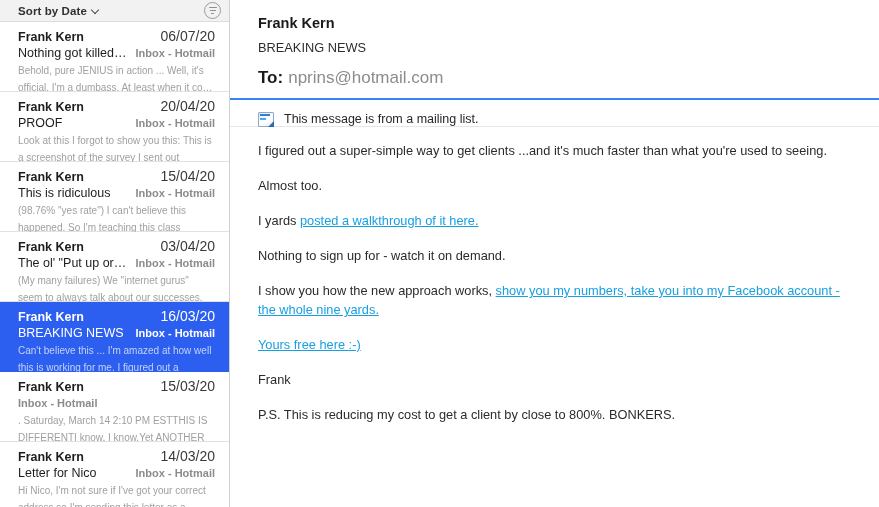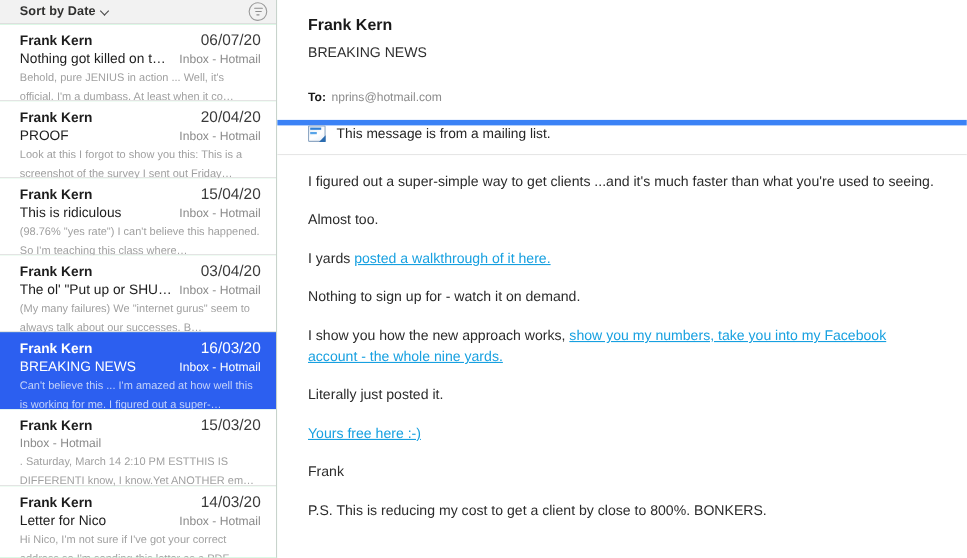--- a/index.html
+++ b/index.html
@@ -17,25 +17,25 @@
   }
   .app {
     display: flex;
     width: 879px;
     height: 507px;
     position: relative;
   }
 
   
   .list-pane {
-    width: 252px;
+    width: 230px;
     height: 507px;
     box-sizing: border-box;
     border-right: 1px solid #d0d0d0;
-    background: #86efac;
+    background: #15803d;
     position: relative;
     overflow: hidden;
   }
   .list-toolbar {
     height: 22px;
     box-sizing: border-box;
     background: #f2f2f2;
     border-bottom: 1px solid #dcdcdc;
     display: flex;
     align-items: center;
@@ -138,20 +138,21 @@
     white-space: nowrap;
     overflow: hidden;
     text-overflow: ellipsis;
     min-width: 0;
   }
   .mailbox {
     font-size: 11px;
     color: #8b8b8b;
     white-space: nowrap;
     flex: none;
+    font-weight: bold;
   }
   .preview {
     font-size: 10px;
     color: #a0a0a0;
     line-height: 16.5px;
     margin-top: 1px;
     max-height: 34px;
     overflow: hidden;
   }
   .msg-row.selected .sender,
@@ -183,39 +184,39 @@
     color: #1a1a1a;
     line-height: 21px;
   }
   .read-subject {
     font-size: 12.8px;
     color: #2e2e2e;
     line-height: 22px;
     margin-top: 3px;
   }
   .read-to {
-    font-size: 11px;
+    font-size: 17px;
     line-height: 22px;
-    margin-top: 19px;
+    margin-top: 8px;
   }
   .read-to .to-label {
     font-weight: bold;
     color: #1a1a1a;
   }
   .read-to .to-value {
     color: #8c8c8c;
     margin-left: 5px;
   }
   .banner {
     margin-top: 9px;
     height: 26px;
-    border-top: 5px solid #3b82f6;
+    border-top: 2px solid #3b82f6;
     border-bottom: 1px solid #e6e6e6;
     display: flex;
-    align-items: flex-start;
+    align-items: flex-end;
     padding-left: 28px;
     gap: 11px;
   }
   .banner-icon {
     width: 15px;
     height: 14px;
     position: relative;
     flex: none;
   }
   .banner-icon .sheet {
@@ -388,20 +389,19 @@
       </span>
       <span class="banner-text">This message is from a mailing list.</span>
     </div>
 
     <div class="body">
       <p>I figured out a super-simple way to get clients ...and it's much faster than what you're used to seeing.</p>
       <p>Almost too.</p>
       <p><span>I yards </span><a class="link" href="#">posted a walkthrough of it here.</a></p>
       <p>Nothing to sign up for - watch it on demand.</p>
       <p><span>I show you how the new approach works, </span><a class="link" href="#">show you my numbers, take you into my Facebook account - the whole nine yards.</a></p>
-      <p>Literally just posted it.</p>
       <p><a class="link" href="#">Yours free here :-)</a></p>
       <p>Frank</p>
       <p>P.S. This is reducing my cost to get a client by close to 800%. BONKERS.</p>
     </div>
 
   </div>
 </div>
 
 </body></html>

